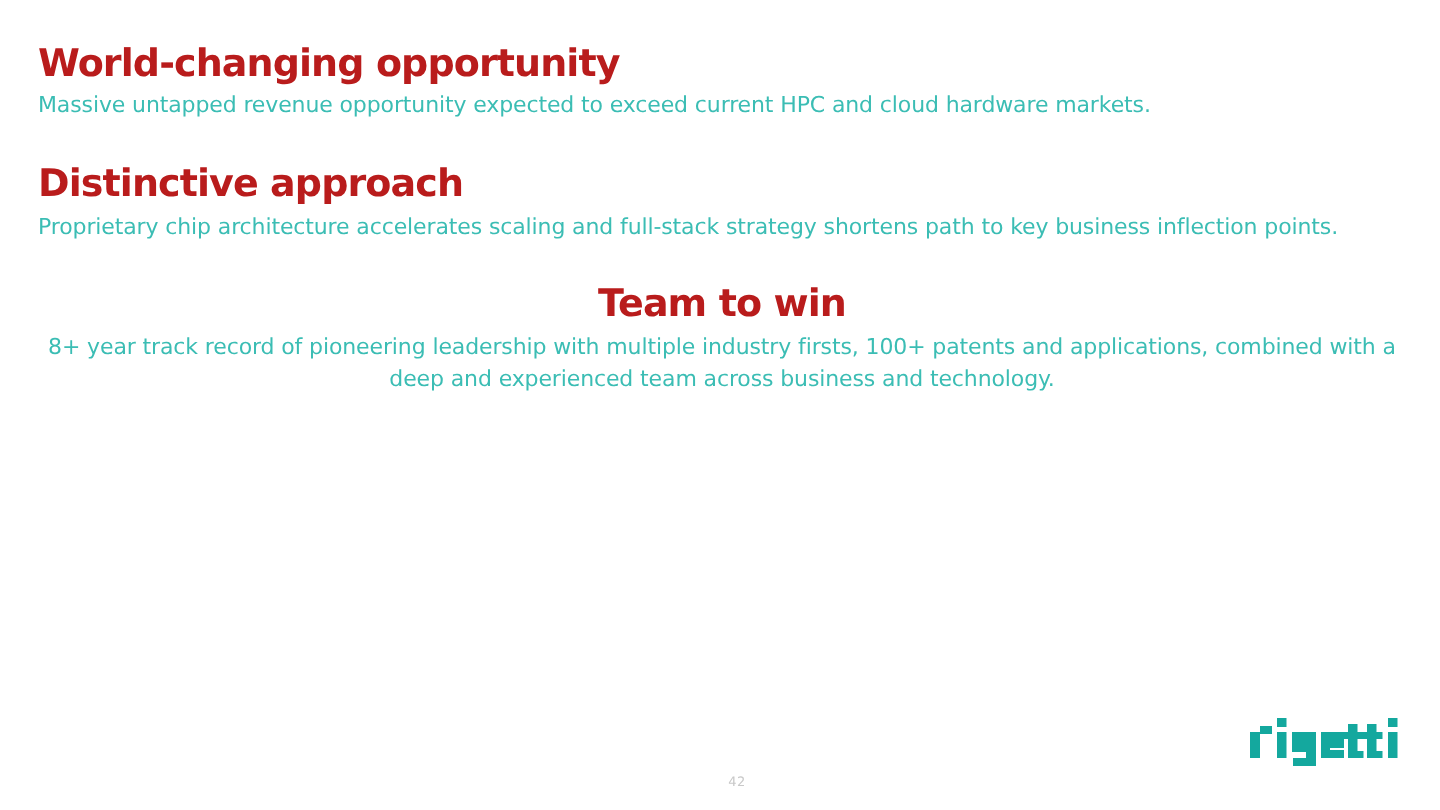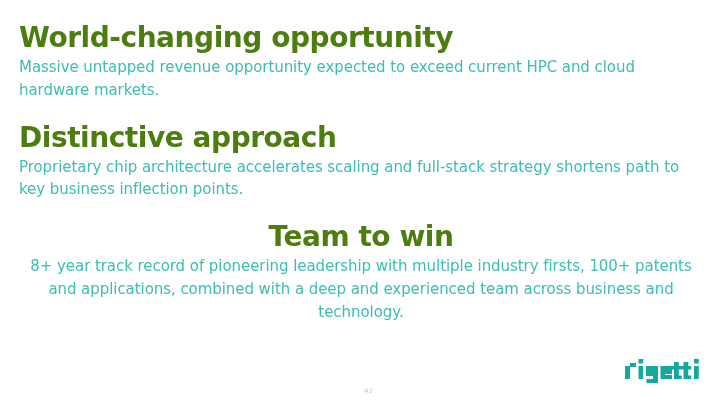--- a/index.html
+++ b/index.html
@@ -28,31 +28,31 @@
   .section {
     margin: 0 0 19px 0;
   }
   .section:last-child {
     margin-bottom: 0;
     text-align: center;
   }
   .section-heading {
     font-family: "DejaVu Sans", sans-serif;
     font-weight: 700;
-    font-size: 28px;
+    font-size: 19px;
     line-height: 1.18;
     letter-spacing: -0.45px;
-    color: #4d7c0f;
+    color: #b91c1c;
     margin: 0 0 2px 0;
     white-space: nowrap;
   }
   .section-body {
     font-family: "DejaVu Sans", sans-serif;
     font-weight: 400;
-    font-size: 15px;
+    font-size: 11px;
     line-height: 1.52;
     letter-spacing: -0.06px;
     color: #3bbdb4;
     margin: 0;
     max-width: 684px;
   }
   
   .section.s1 { margin-bottom: 19px; }
   .section.s2 { margin-bottom: 18px; }
   .section.s3 { }

